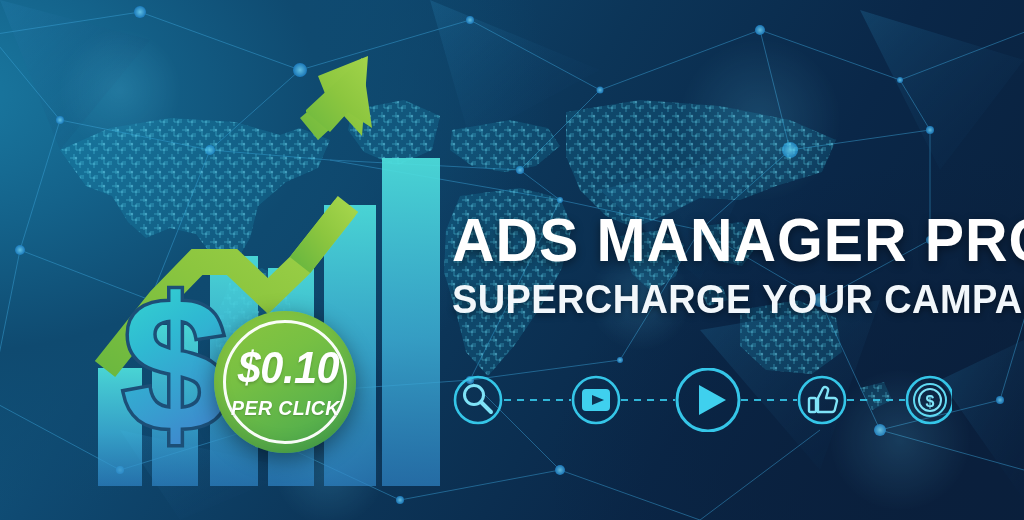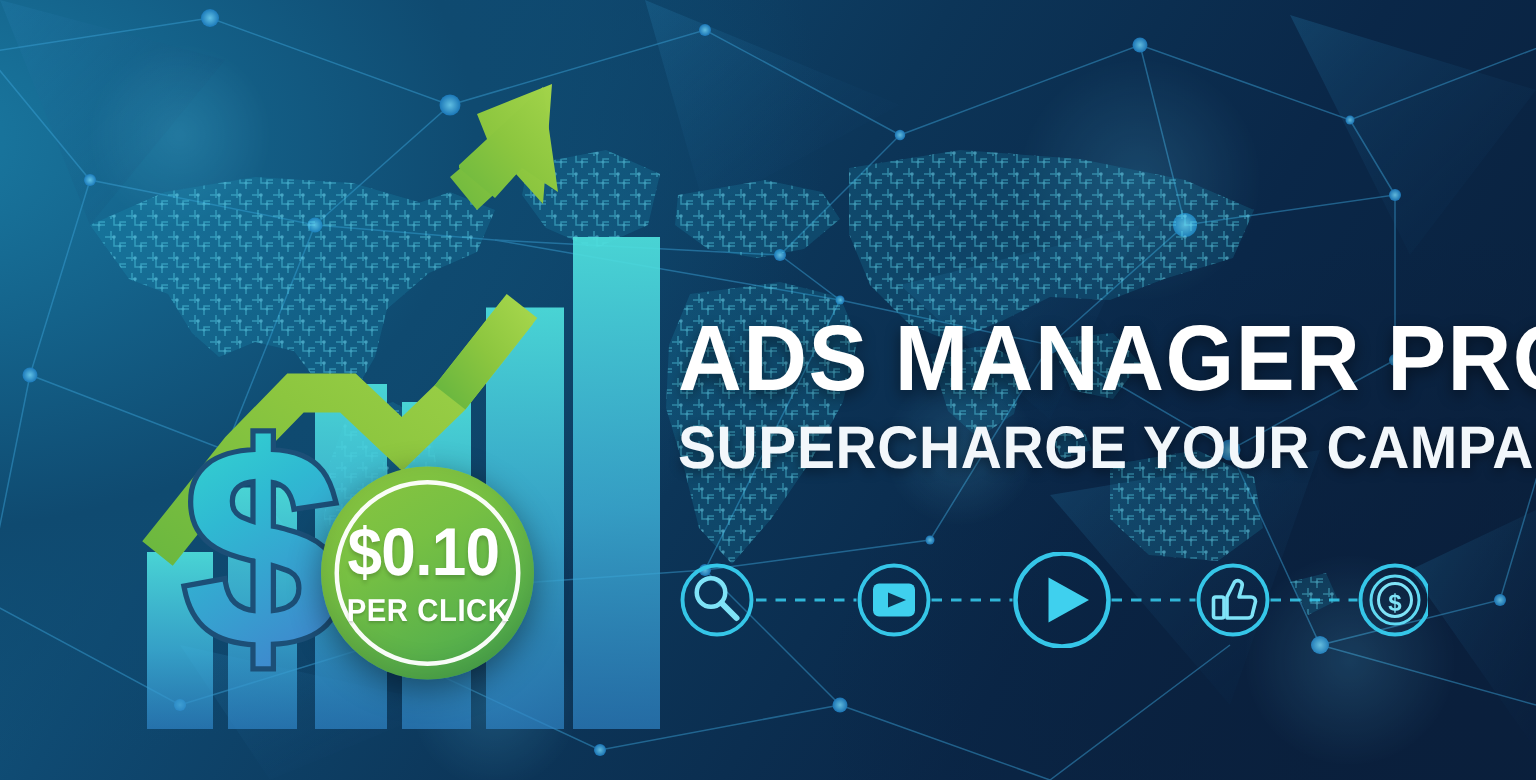--- a/index.html
+++ b/index.html
@@ -42,23 +42,24 @@
     display:flex; align-items:center; justify-content:center;
     z-index:8;
   }
   #badge-ring {
     position:absolute; left:9px; top:9px; right:9px; bottom:9px;
     border:3px solid #ffffff; border-radius:50%;
     opacity:.96;
   }
   #badge-text {
     position:relative; z-index:2;
-    text-align:left; color:#fff;
+    text-align:right; color:#fff;
     line-height:1;
     padding-bottom:2px;
+    font-style:italic;
   }
   #badge-price {
     display:block;
     font-size:45px; font-weight:bold;
     letter-spacing:-0.5px;
     transform:scaleX(.92);
     text-shadow:0 2px 3px rgba(0,0,0,.18);
   }
   #badge-sub {
     display:block;

